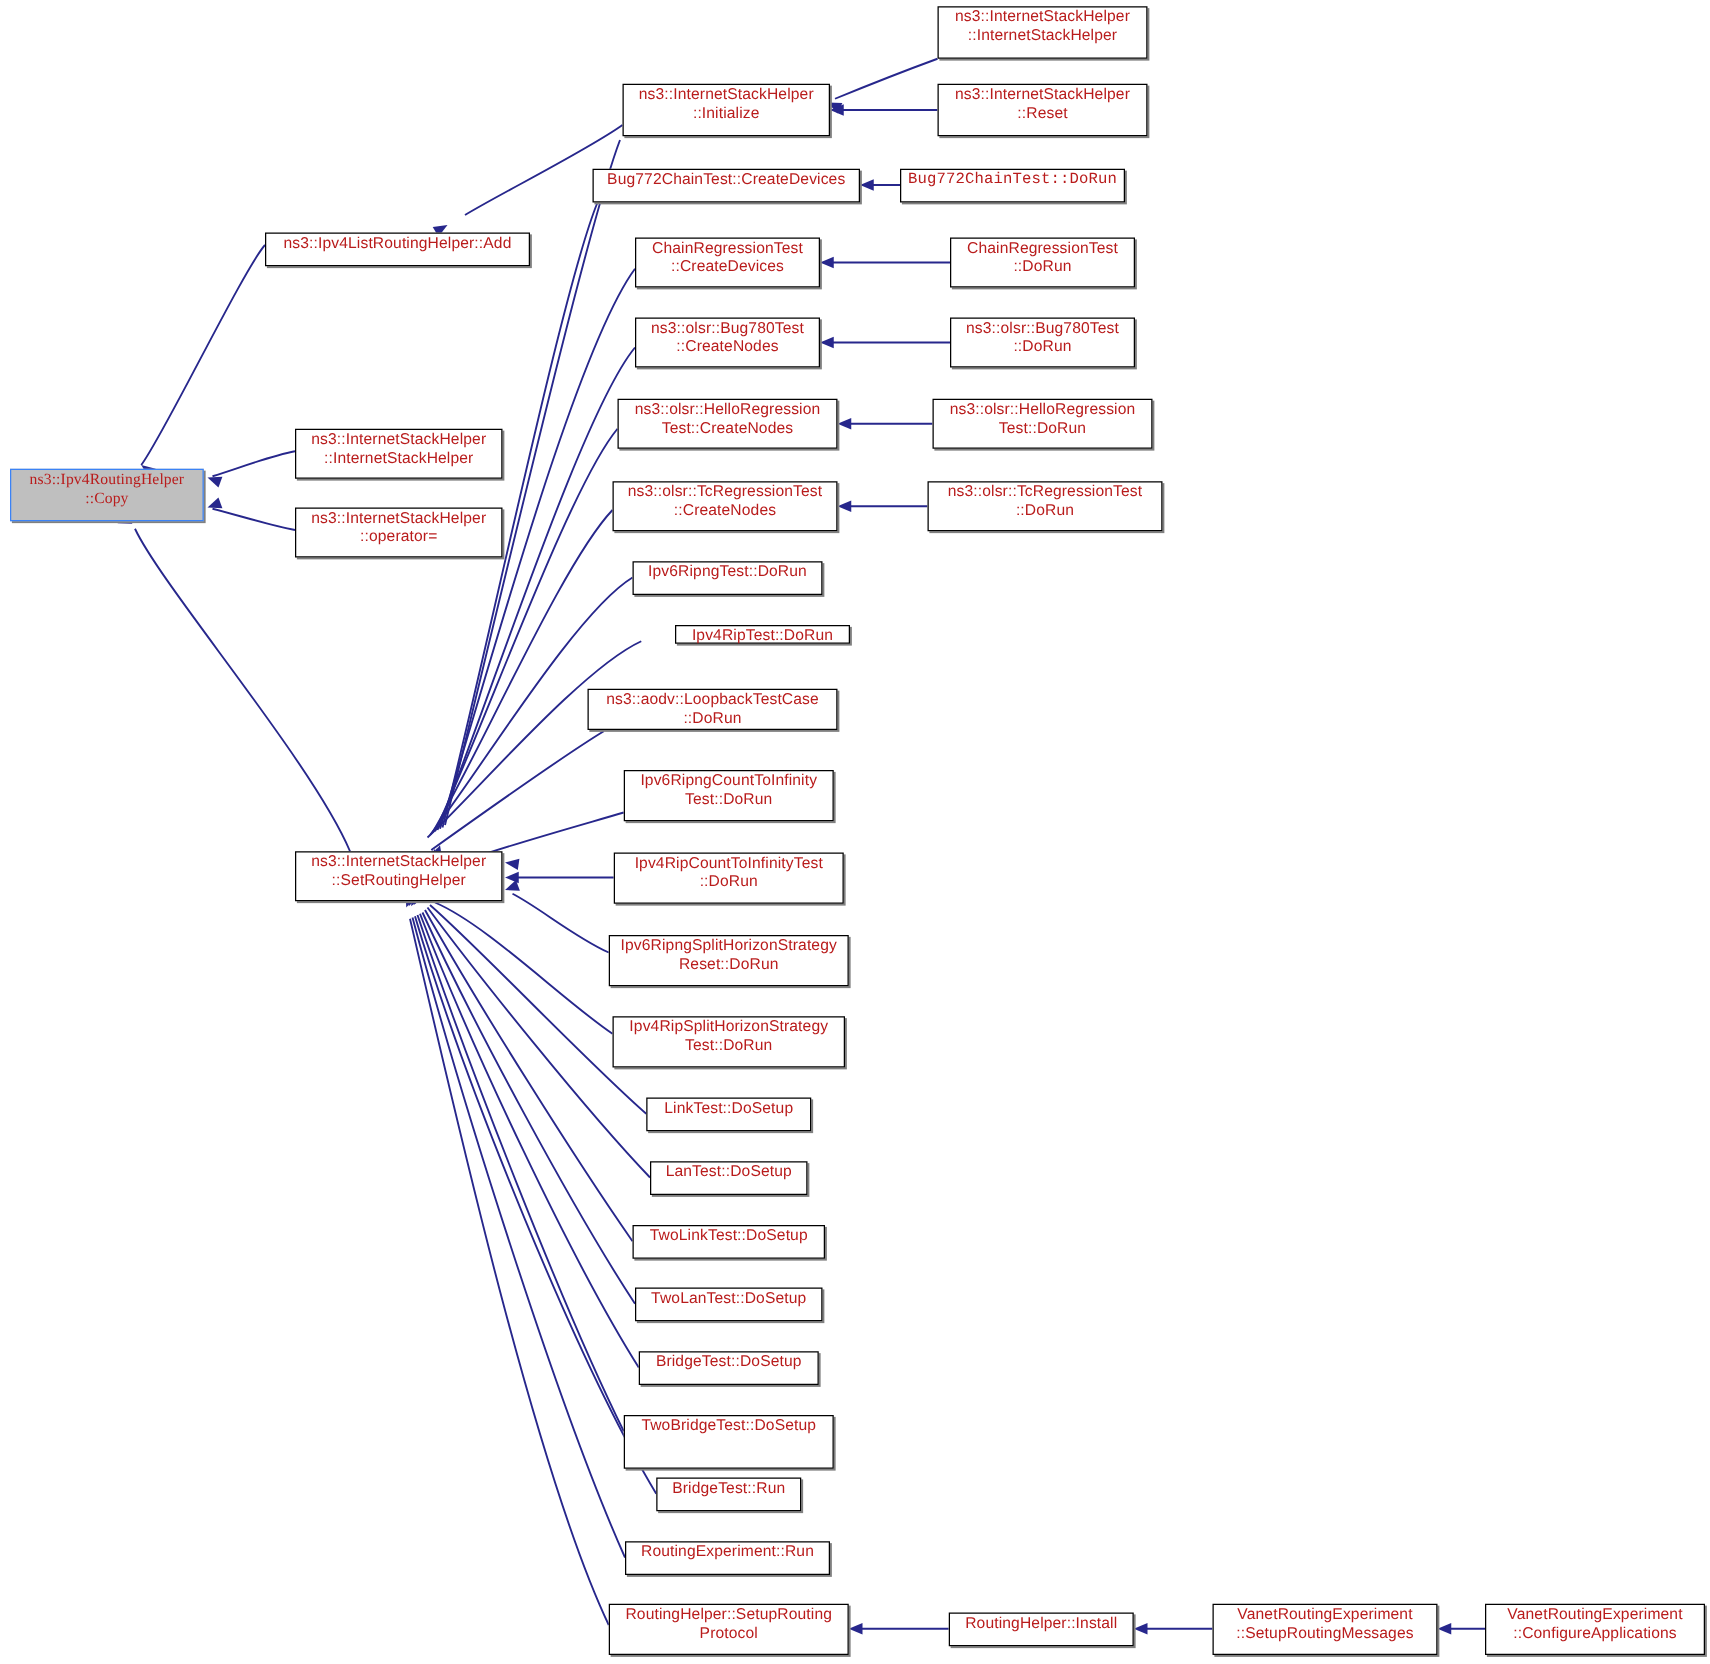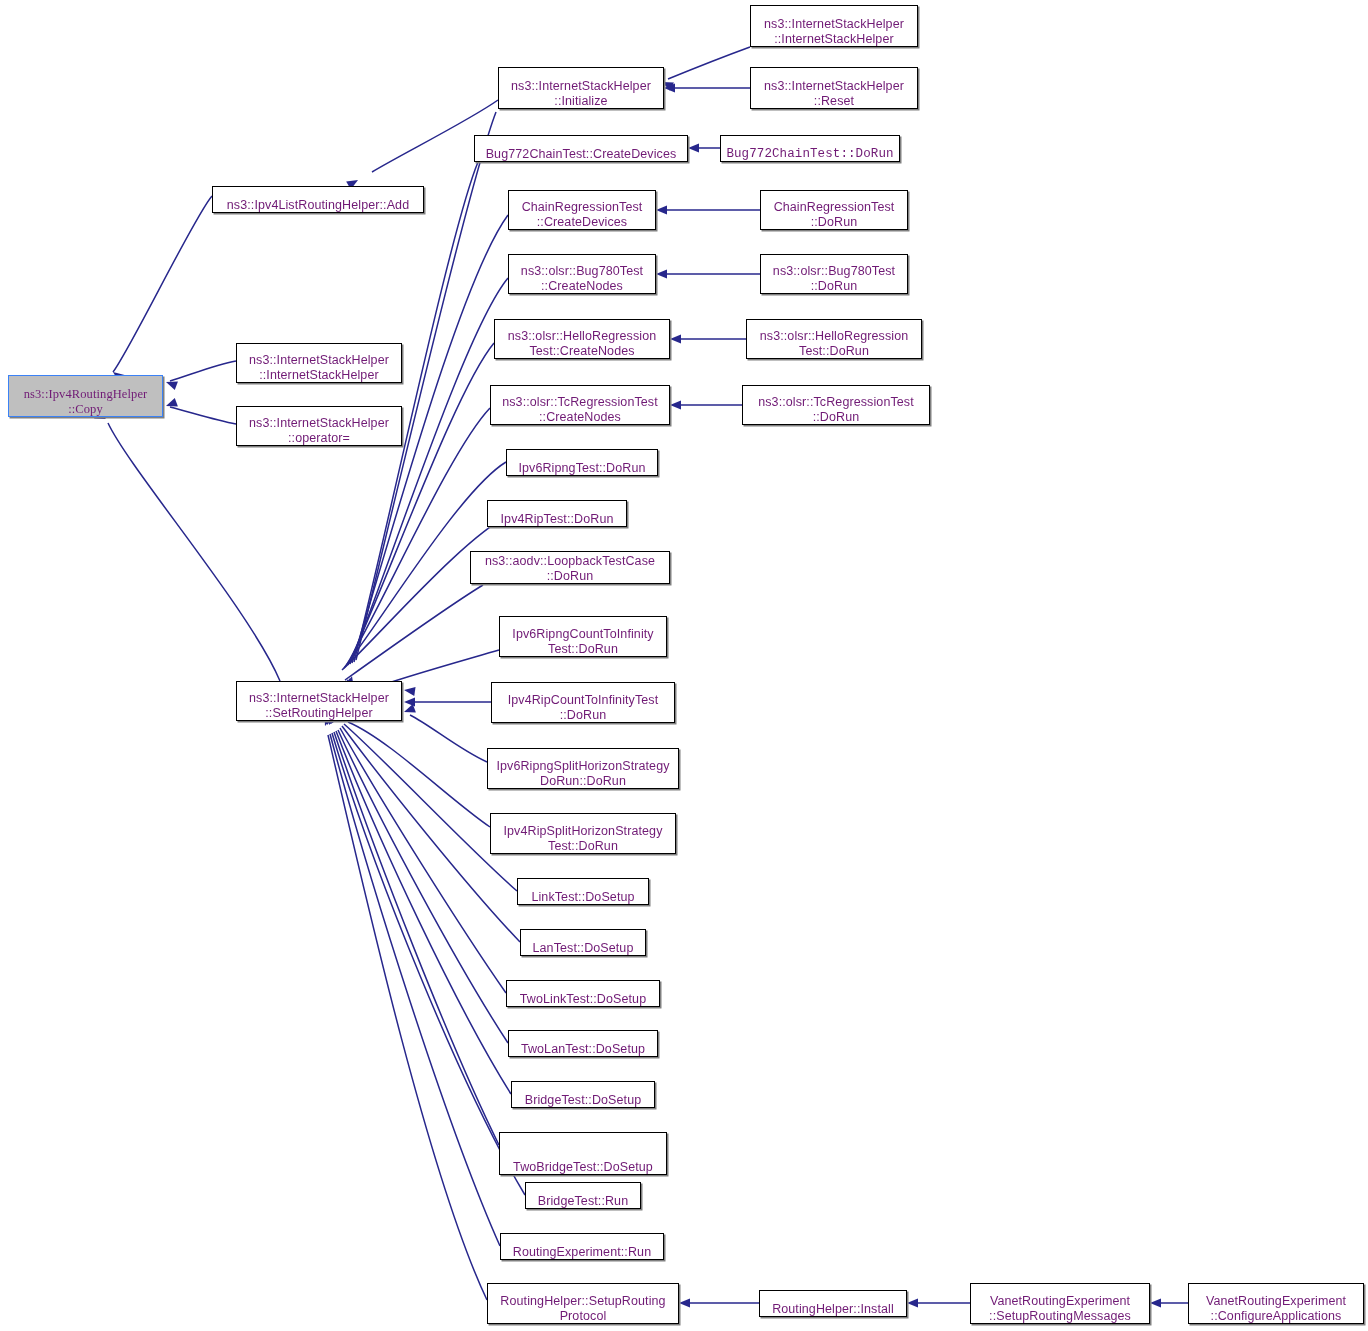--- a/index.html
+++ b/index.html
@@ -22,23 +22,23 @@
     top: 0;
     width: 1368px;
     height: 1331px;
     pointer-events: none;
   }
   .node {
     position: absolute;
     box-sizing: border-box;
     border: 1px solid #000000;
     background: #ffffff;
-    color: #701a75;
+    color: #b91c1c;
     display: flex;
-    align-items: flex-end;
+    align-items: flex-start;
     justify-content: center;
     text-align: center;
     font-size: 12.5px;
     line-height: 14.5px;
     letter-spacing: 0.1px;
     white-space: pre-line;
     box-shadow: 1.5px 1.5px 0 0 #808080;
     z-index: 2;
   }
   .node.root {
@@ -147,29 +147,29 @@
       <div class="node" style="left: 474px; top: 135px; width: 214px; height: 27px;"><span>Bug772ChainTest::CreateDevices</span></div>
       <div class="node" style="left: 508px; top: 190px; width: 148px; height: 40px;"><span>ChainRegressionTest
 ::CreateDevices</span></div>
       <div class="node" style="left: 508px; top: 254px; width: 148px; height: 40px;"><span>ns3::olsr::Bug780Test
 ::CreateNodes</span></div>
       <div class="node" style="left: 494px; top: 319px; width: 176px; height: 40px;"><span>ns3::olsr::HelloRegression
 Test::CreateNodes</span></div>
       <div class="node" style="left: 490px; top: 385px; width: 180px; height: 40px;"><span>ns3::olsr::TcRegressionTest
 ::CreateNodes</span></div>
       <div class="node" style="left: 506px; top: 449px; width: 152px; height: 27px;"><span>Ipv6RipngTest::DoRun</span></div>
-      <div class="node" style="left: 487px; top: 500px; width: 140px; height: 27px;"><span>Ipv4RipTest::DoRun</span></div>
+      <div class="node" style="left: 540px; top: 500px; width: 140px; height: 15px;"><span>Ipv4RipTest::DoRun</span></div>
       <div class="node" style="left: 470px; top: 551px; width: 200px; height: 33px;"><span>ns3::aodv::LoopbackTestCase
 ::DoRun</span></div>
       <div class="node" style="left: 499px; top: 616px; width: 168px; height: 41px;"><span>Ipv6RipngCountToInfinity
 Test::DoRun</span></div>
       <div class="node" style="left: 491px; top: 682px; width: 184px; height: 41px;"><span>Ipv4RipCountToInfinityTest
 ::DoRun</span></div>
       <div class="node" style="left: 487px; top: 748px; width: 192px; height: 41px;"><span>Ipv6RipngSplitHorizonStrategy
-DoRun::DoRun</span></div>
+Reset::DoRun</span></div>
       <div class="node" style="left: 490px; top: 813px; width: 186px; height: 41px;"><span>Ipv4RipSplitHorizonStrategy
 Test::DoRun</span></div>
       <div class="node" style="left: 517px; top: 878px; width: 132px; height: 27px;"><span>LinkTest::DoSetup</span></div>
       <div class="node" style="left: 520px; top: 929px; width: 126px; height: 27px;"><span>LanTest::DoSetup</span></div>
       <div class="node" style="left: 506px; top: 980px; width: 154px; height: 27px;"><span>TwoLinkTest::DoSetup</span></div>
       <div class="node" style="left: 508px; top: 1030px; width: 150px; height: 27px;"><span>TwoLanTest::DoSetup</span></div>
       <div class="node" style="left: 511px; top: 1081px; width: 144px; height: 27px;"><span>BridgeTest::DoSetup</span></div>
       <div class="node" style="left: 499px; top: 1132px; width: 168px; height: 43px;"><span>TwoBridgeTest::DoSetup</span></div>
       <div class="node" style="left: 525px; top: 1182px; width: 116px; height: 27px;"><span>BridgeTest::Run</span></div>
       <div class="node" style="left: 500px; top: 1233px; width: 164px; height: 27px;"><span>RoutingExperiment::Run</span></div>

